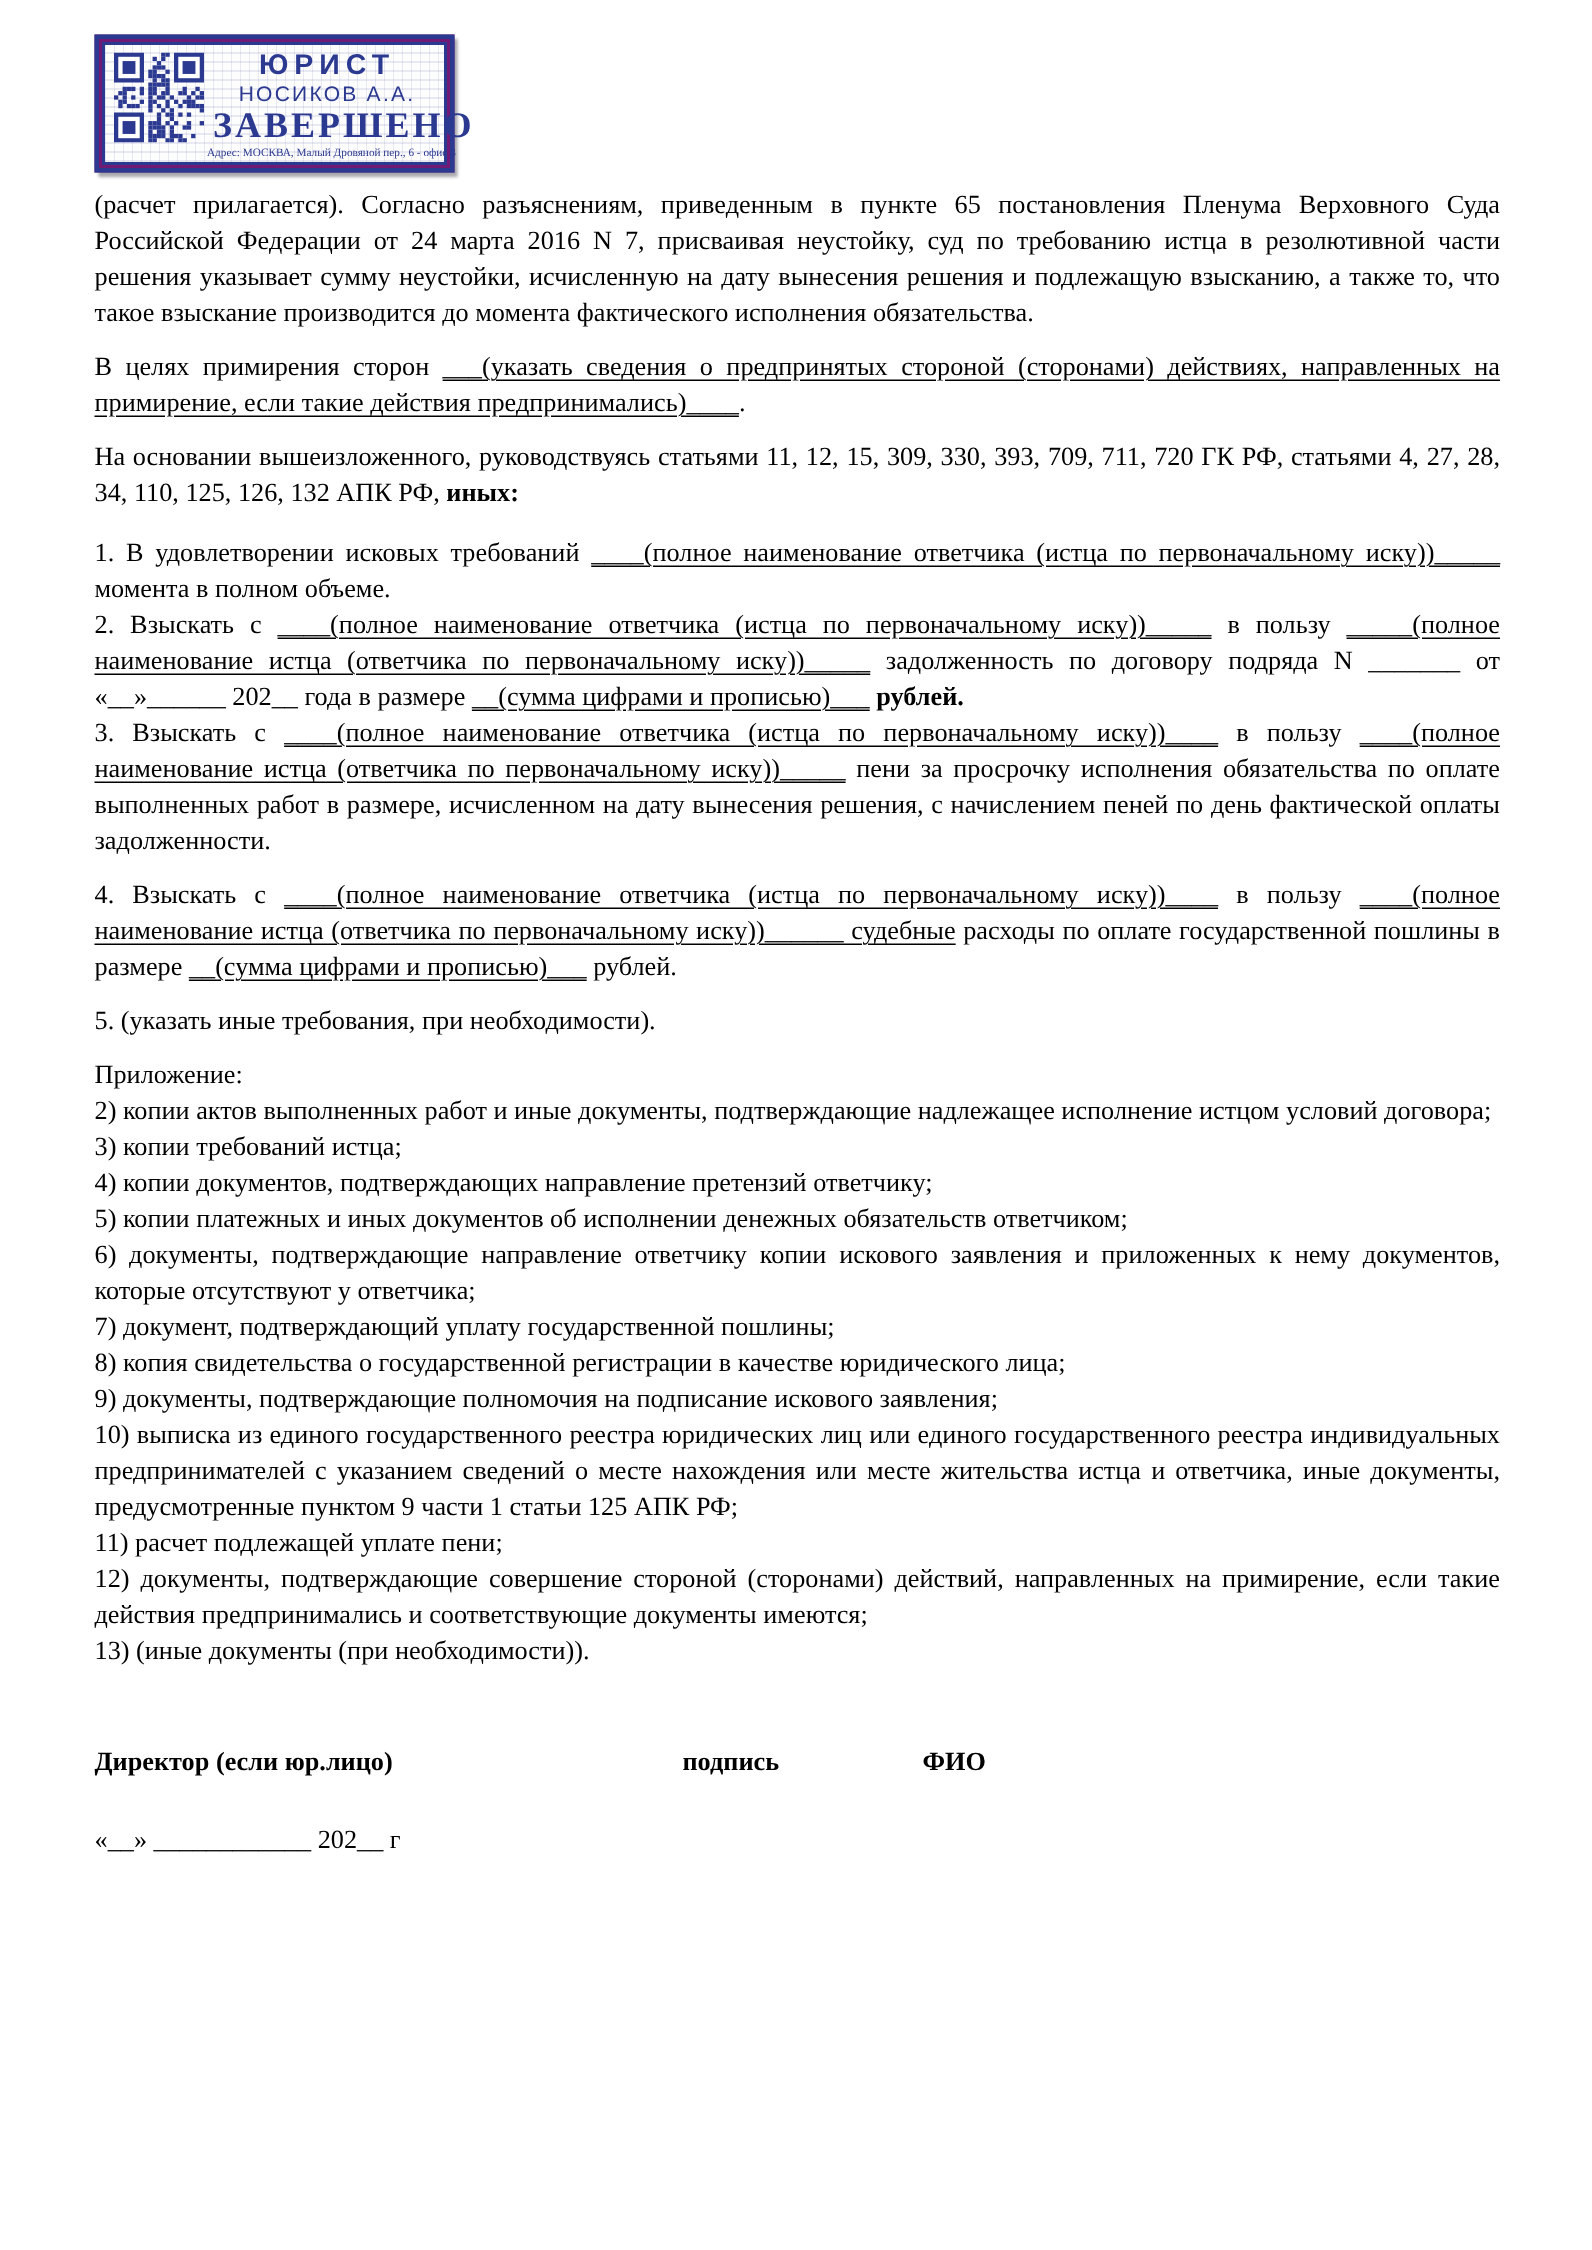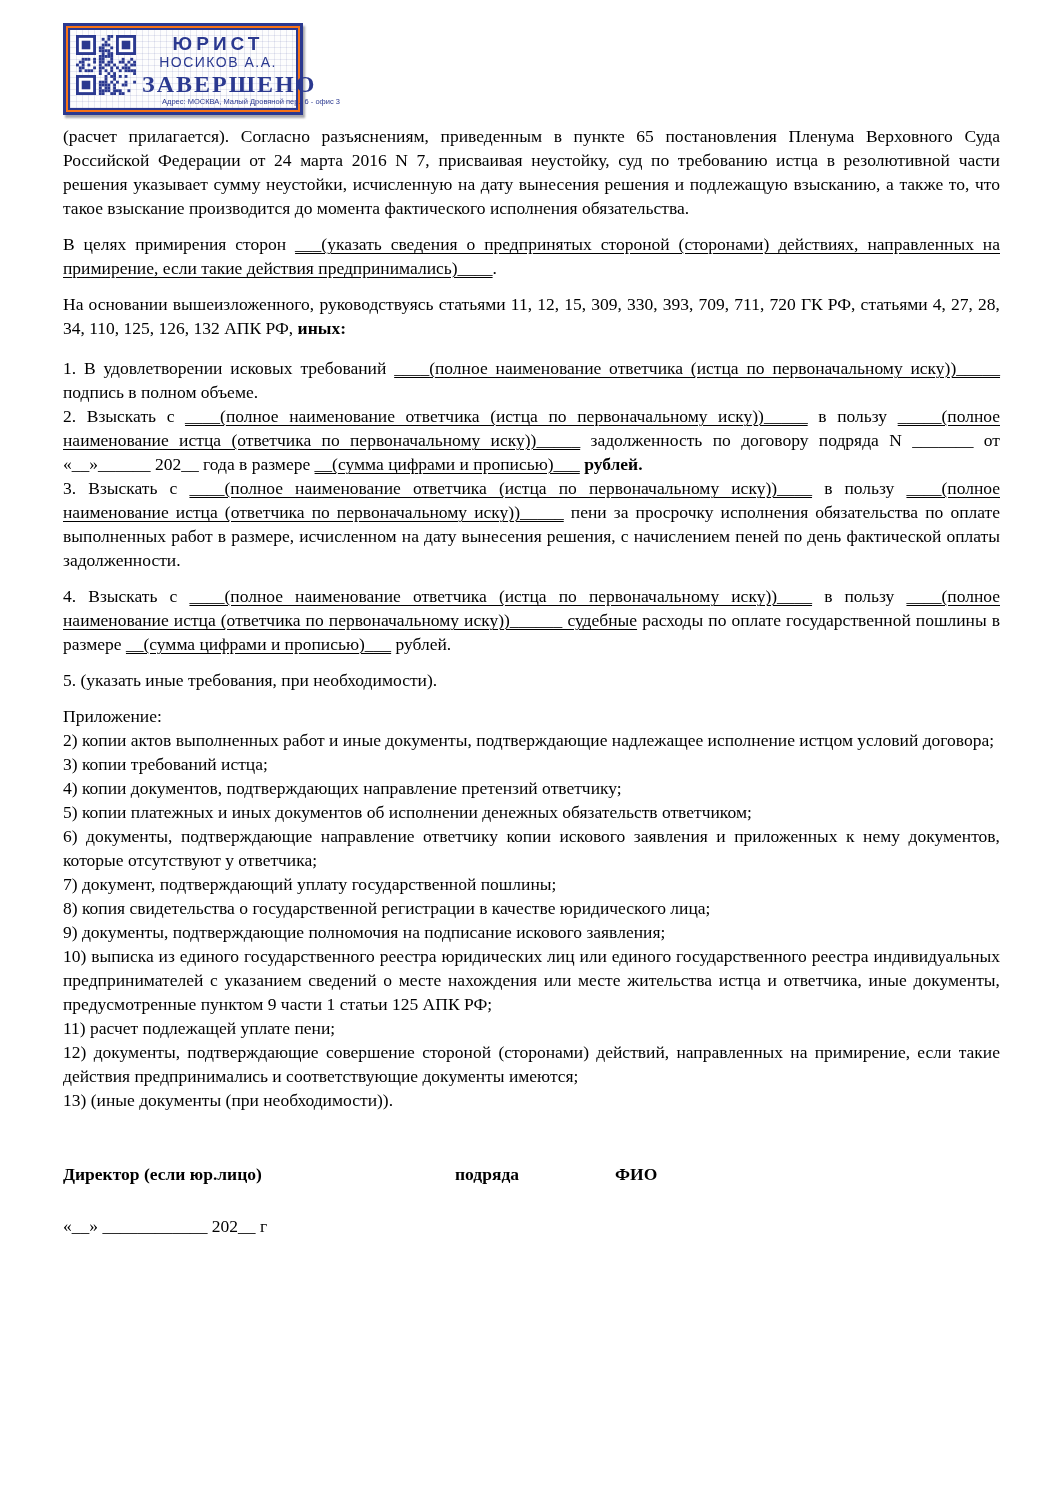--- a/index.html
+++ b/index.html
@@ -2,41 +2,41 @@
 <html lang="ru" style="--stamp-color: #2b3990;"><head>
 <meta charset="utf-8">
 <style>
   html,body{margin:0;padding:0;background:#ffffff;}
   body{width:1061px;height:1500px;overflow:hidden;position:relative;
        font-family:"Liberation Serif", serif;color:#000;}
   .page{padding:23px 61px 0 63px;}
 
   
   .stamp{position:relative;width:230px;height:82px;border:3px solid var(--stamp-color,#2b3990);
-         padding:2px;background:#f97316;margin-bottom:9px;
+         padding:2px;background:#701a75;margin-bottom:9px;
          box-shadow:2px 3px 2px rgba(60,60,70,.45);}
   .stamp-inner{position:relative;width:100%;height:100%;box-sizing:border-box;
          border:2px solid var(--stamp-color,#2b3990);
          background-image:
            repeating-linear-gradient(0deg, rgba(43,57,144,.10) 0 1px, transparent 1px 6px),
            repeating-linear-gradient(90deg, rgba(43,57,144,.10) 0 1px, transparent 1px 6px);
          background-color:#fdfdfd;}
   .qr{position:absolute;left:6px;top:5px;width:60px;height:60px;}
   .qr svg{width:100%;height:100%;display:block;}
   .stamp-text{position:absolute;left:72px;right:2px;top:3px;text-align:center;
          color:var(--stamp-color,#2b3990);}
   .stamp-line1{font-family:"Liberation Sans",sans-serif;font-size:19px;font-weight:bold;
          letter-spacing:4px;line-height:21px;}
   .stamp-line2{font-family:"Liberation Sans",sans-serif;font-size:14px;
          letter-spacing:1.5px;line-height:17px;}
   .stamp-line3{font-family:"Liberation Serif",serif;font-size:24px;font-weight:bold;
          letter-spacing:2px;line-height:26px;text-align:center;}
   .stamp-address{position:absolute;left:68px;right:2px;bottom:2px;text-align:center;
-         font-family:Liberation Sans, sans-serif;font-size:7.5px;
-         color:var(--stamp-color,#2b3990);white-space:nowrap;padding-left:24px;}
+         font-family:Liberation Serif, serif;font-size:7.5px;
+         color:var(--stamp-color,#2b3990);white-space:nowrap;}
 
   
   .doc{font-size:17.5px;line-height:24px;}
   .para{text-align:justify;margin:0;}
   .gap24{margin-top:12px;}
   .gap16{margin-top:16px;}
   .u{text-decoration:underline;text-underline-offset:3px;text-decoration-thickness:1px;}
   .b{font-weight:bold;}
   .att-line{text-align:justify;margin:0;}
   .sig-row{display:flex;margin-top:50px;font-weight:bold;}
@@ -193,21 +193,21 @@
 
   <div class="doc">
 
     <p class="para"><span>(расчет прилагается). Согласно разъяснениям, приведенным в пункте 65 постановления Пленума Верховного Суда Российской Федерации от 24 марта 2016 N 7, присваивая неустойку, суд по требованию истца в резолютивной части решения указывает сумму неустойки, исчисленную на дату вынесения решения и подлежащую взысканию, а также то, что такое взыскание производится до момента фактического исполнения обязательства.</span></p>
 
     <p class="para gap24"><span>В целях примирения сторон </span><span class="u">___(указать сведения о предпринятых стороной (сторонами) действиях, направленных на примирение, если такие действия предпринимались)____</span><span>.</span></p>
 
     <p class="para gap24"><span>На основании вышеизложенного, руководствуясь статьями 11, 12, 15, 309, 330, 393, 709, 711, 720 ГК РФ, статьями 4, 27, 28, 34, 110, 125, 126, 132 АПК РФ, </span><span class="b">иных:</span></p>
 
     <div class="gap16">
-      <p class="para"><span>1. В удовлетворении исковых требований </span><span class="u">____(полное наименование ответчика (истца по первоначальному иску))_____</span><span> подпись в полном объеме.</span></p>
+      <p class="para"><span>1. В удовлетворении исковых требований </span><span class="u">____(полное наименование ответчика (истца по первоначальному иску))_____</span><span> момента в полном объеме.</span></p>
       <p class="para"><span>2. Взыскать с </span><span class="u">____(полное наименование ответчика (истца по первоначальному иску))_____</span><span> в пользу </span><span class="u">_____(полное наименование истца (ответчика по первоначальному иску))_____</span><span> задолженность по договору подряда N _______ от «__»______ 202__ года в размере </span><span class="u">__(сумма цифрами и прописью)___</span><span> </span><span class="b">рублей.</span></p>
       <p class="para"><span>3. Взыскать с </span><span class="u">____(полное наименование ответчика (истца по первоначальному иску))____</span><span> в пользу </span><span class="u">____(полное наименование истца (ответчика по первоначальному иску))_____</span><span> пени за просрочку исполнения обязательства по оплате выполненных работ в размере, исчисленном на дату вынесения решения, с начислением пеней по день фактической оплаты задолженности.</span></p>
       <p class="para gap24"><span>4. Взыскать с </span><span class="u">____(полное наименование ответчика (истца по первоначальному иску))____</span><span> в пользу </span><span class="u">____(полное наименование истца (ответчика по первоначальному иску))______ судебные</span><span> расходы по оплате государственной пошлины в размере </span><span class="u">__(сумма цифрами и прописью)___</span><span> рублей.</span></p>
       <p class="para gap24"><span>5. (указать иные требования, при необходимости).</span></p>
     </div>
 
     <p class="para gap24">Приложение:</p>
 
     <div>
         <div class="att-line">2) копии актов выполненных работ и иные документы, подтверждающие надлежащее исполнение истцом условий договора;</div>
@@ -219,20 +219,20 @@
         <div class="att-line">8) копия свидетельства о государственной регистрации в качестве юридического лица;</div>
         <div class="att-line">9) документы, подтверждающие полномочия на подписание искового заявления;</div>
         <div class="att-line">10) выписка из единого государственного реестра юридических лиц или единого государственного реестра индивидуальных предпринимателей с указанием сведений о месте нахождения или месте жительства истца и ответчика, иные документы, предусмотренные пунктом 9 части 1 статьи 125 АПК РФ;</div>
         <div class="att-line">11) расчет подлежащей уплате пени;</div>
         <div class="att-line">12) документы, подтверждающие совершение стороной (сторонами) действий, направленных на примирение, если такие действия предпринимались и соответствующие документы имеются;</div>
         <div class="att-line">13) (иные документы (при необходимости)).</div>
       </div>
 
     <div class="sig-row">
       <span class="sig-role">Директор (если юр.лицо)</span>
-      <span class="sig-sign">подряда</span>
+      <span class="sig-sign">подпись</span>
       <span>ФИО</span>
     </div>
 
     <div class="date-line">«__» ____________ 202__ г</div>
 
   </div>
 </div>
 
 </body></html>

